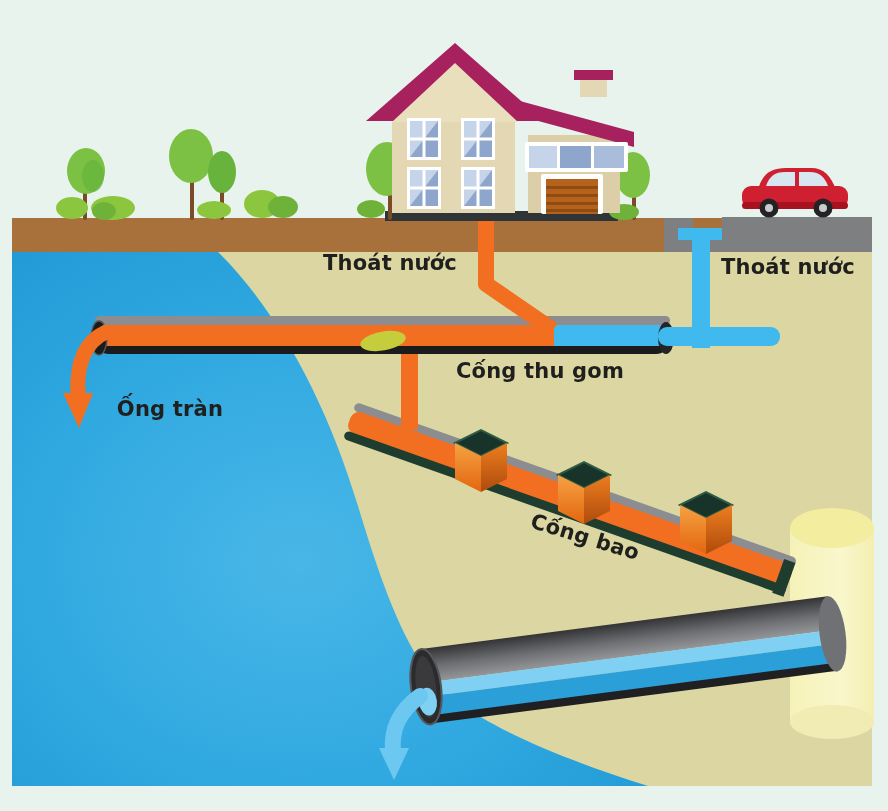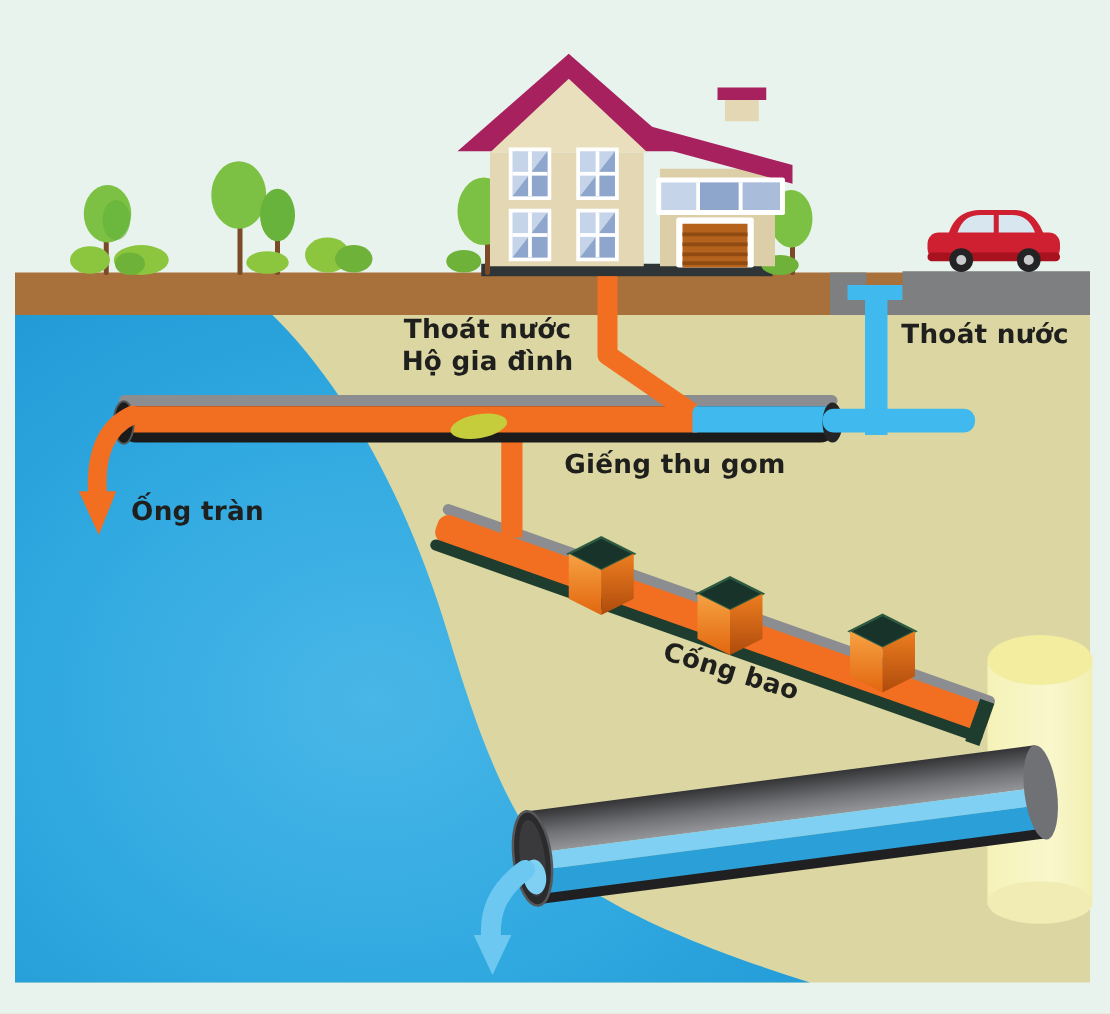--- a/index.html
+++ b/index.html
@@ -224,32 +224,31 @@
   <g>
     <path d="M 106 332 C 84 342, 76 364, 78 396" stroke="#F26F21" stroke-width="15" fill="none" stroke-linecap="round"></path>
     <polygon points="63,393 93,393 79,428" fill="#F26F21"></polygon>
   </g>
 
   <ellipse cx="383" cy="341" rx="23" ry="9.5" fill="#C5CD3C" transform="rotate(-10 383 341)"></ellipse>
 </svg>
 
 <div class="lbl" style="left:390px;top:250px;">
   <span>Thoát nước</span>
-  <span>Hộ gia đình</span>
 </div>
 
 <div class="lbl" style="left:788px;top:254px;">
   <span>Thoát nước</span>
 </div>
 
 <div class="lbl" style="left:540px;top:358px;">
-  <span>Giếng thu gom</span>
-</div>
-
-<div class="lbl" style="left:158px;top:396px;">
+  <span>Cống thu gom</span>
+</div>
+
+<div class="lbl" style="left:170px;top:396px;">
   <span>Ống tràn</span>
 </div>
 
 
 <div class="lbl rot" style="left:585px;top:537px;">
   <span>Cống bao</span>
 </div>
 
 </div>
 

